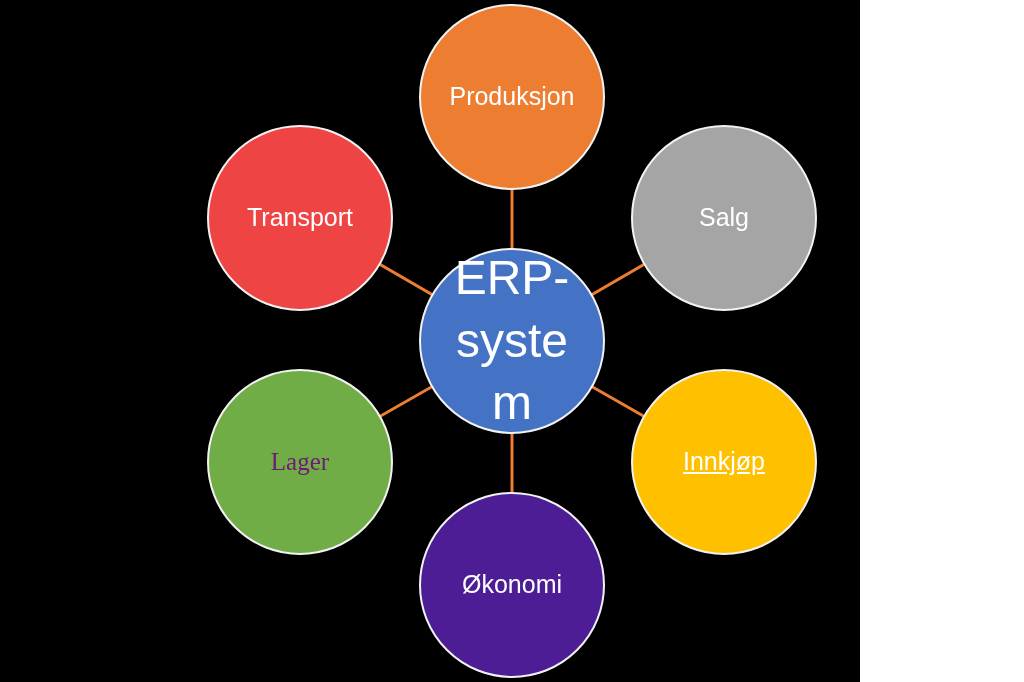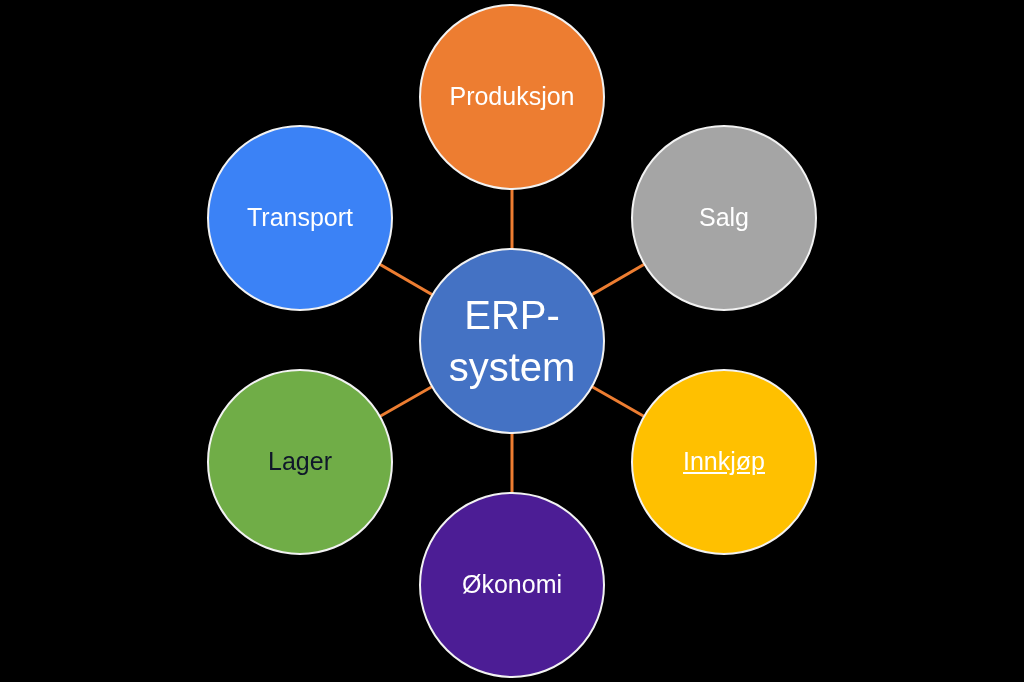--- a/index.html
+++ b/index.html
@@ -5,21 +5,21 @@
   html, body {
     margin: 0;
     padding: 0;
     width: 1024px;
     height: 682px;
     overflow: hidden;
     font-family: "Liberation Sans", sans-serif;
   }
   .canvas {
     position: relative;
-    width: 1024px;
+    width: 860px;
     height: 682px;
     background: #000000;
   }
   .connectors {
     position: absolute;
     left: 0;
     top: 0;
     width: 1024px;
     height: 682px;
   }
@@ -38,21 +38,21 @@
     justify-content: center;
     text-align: center;
   }
   .label {
     color: #ffffff;
     font-size: 25px;
     line-height: 1.25;
     display: block;
   }
   .center-label {
-    font-size: 40px;
+    font-size: 48px;
     line-height: 1.3;
     max-width: 150px;
     overflow-wrap: break-word;
   }
   
   .pos-center      { left: 419px; top: 248px; }
   .pos-top         { left: 419px; top: 4px;   }
   .pos-top-right   { left: 631px; top: 125px; }
   .pos-bottom-right{ left: 631px; top: 369px; }
   .pos-bottom      { left: 419px; top: 492px; }
@@ -83,24 +83,24 @@
 
   <div class="node pos-bottom-right" style="background: rgb(255, 192, 0); border-color: rgb(242, 242, 242);">
     <span class="label" style="color: rgb(255, 255, 255); text-decoration: underline;">Innkjøp</span>
   </div>
 
   <div class="node pos-bottom" style="background: #4c1d95; border-color: rgb(242, 242, 242);">
     <span class="label" style="color: rgb(255, 255, 255);">Økonomi</span>
   </div>
 
   <div class="node pos-bottom-left" style="background: rgb(112, 173, 71); border-color: rgb(242, 242, 242);">
-    <span class="label" style="color: #0f172a;">Lager</span>
+    <span class="label" style="color: #701a75; font-family: Liberation Serif, serif;">Lager</span>
   </div>
 
-  <div class="node pos-top-left" style="background: #3b82f6; border-color: rgb(242, 242, 242);">
+  <div class="node pos-top-left" style="background: #ef4444; border-color: rgb(242, 242, 242);">
     <span class="label" style="color: rgb(255, 255, 255);">Transport</span>
   </div>
 
   <div class="node pos-center" style="background: rgb(68, 114, 196); border-color: rgb(242, 242, 242);">
     <span class="label center-label" style="color: rgb(255, 255, 255);">ERP-system</span>
   </div>
 
 </div>
 
 </body></html>

